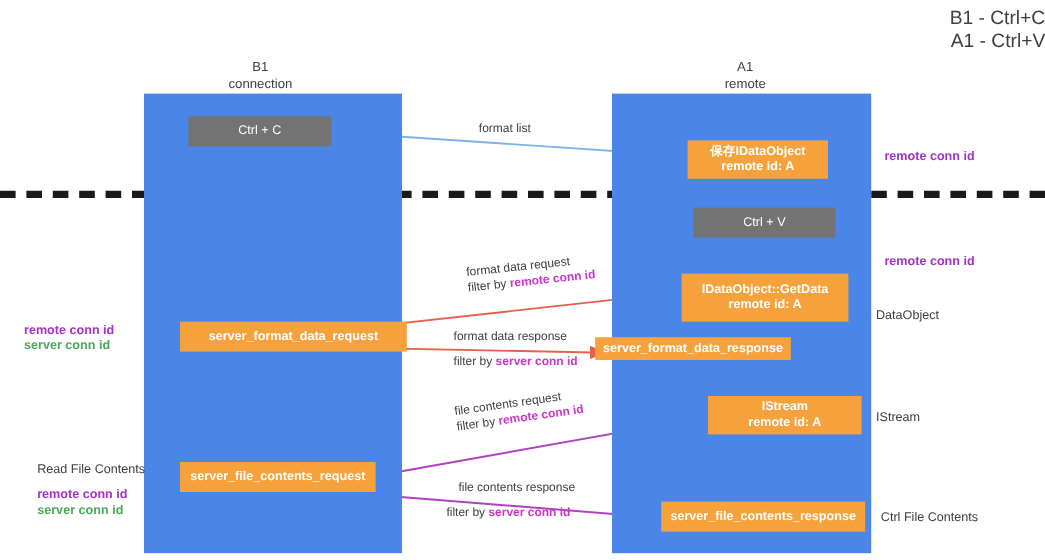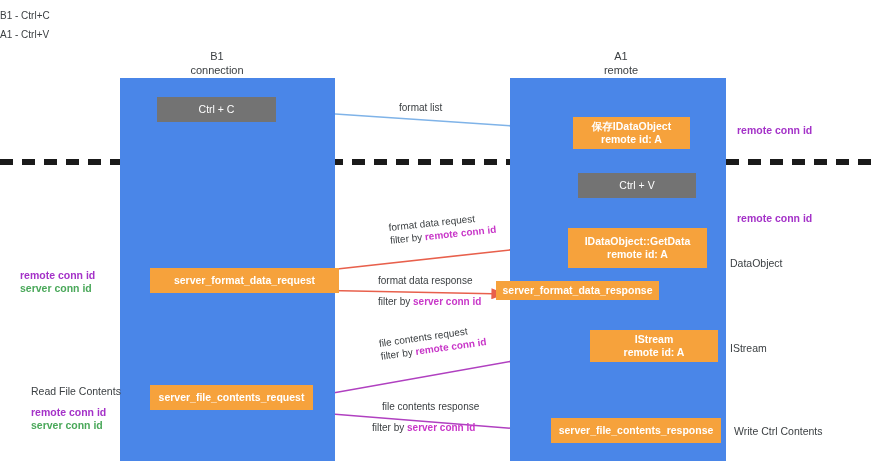--- a/index.html
+++ b/index.html
@@ -20,22 +20,22 @@
     left: 0;
     top: 0;
     width: 871px;
     height: 467px;
   }
   .title {
     position: absolute;
     left: 0;
     top: 6px;
     width: 871px;
-    text-align: left;
-    font-size: 10px;
+    text-align: right;
+    font-size: 16px;
     color: #3c4043;
     line-height: 19px;
     z-index: 5;
   }
   .col-header {
     position: absolute;
     text-align: center;
     font-size: 11px;
     color: #3c4043;
     line-height: 14px;
@@ -228,15 +228,15 @@
   <div class="side-label" style="left:31px; top:385px;">
     <span class="plain">Read File Contents</span>
     <span class="rconn" style="margin-top:8px;">remote conn id</span>
     <span class="sconn">server conn id</span>
   </div>
 
   <div class="right-note rconn" style="left:737px; top:124px;">remote conn id</div>
   <div class="right-note rconn" style="left:737px; top:212px;">remote conn id</div>
   <div class="right-note" style="left:730px; top:237px;margin-top:20px;">DataObject</div>
   <div class="right-note" style="left:730px; top:342px;">IStream</div>
-  <div class="right-note" style="left:734px; top:425px;">Write Ctrl Contents</div>
+  <div class="right-note" style="left:734px; top:425px;">Ctrl File Contents</div>
 
 </div>
 
 </body></html>

